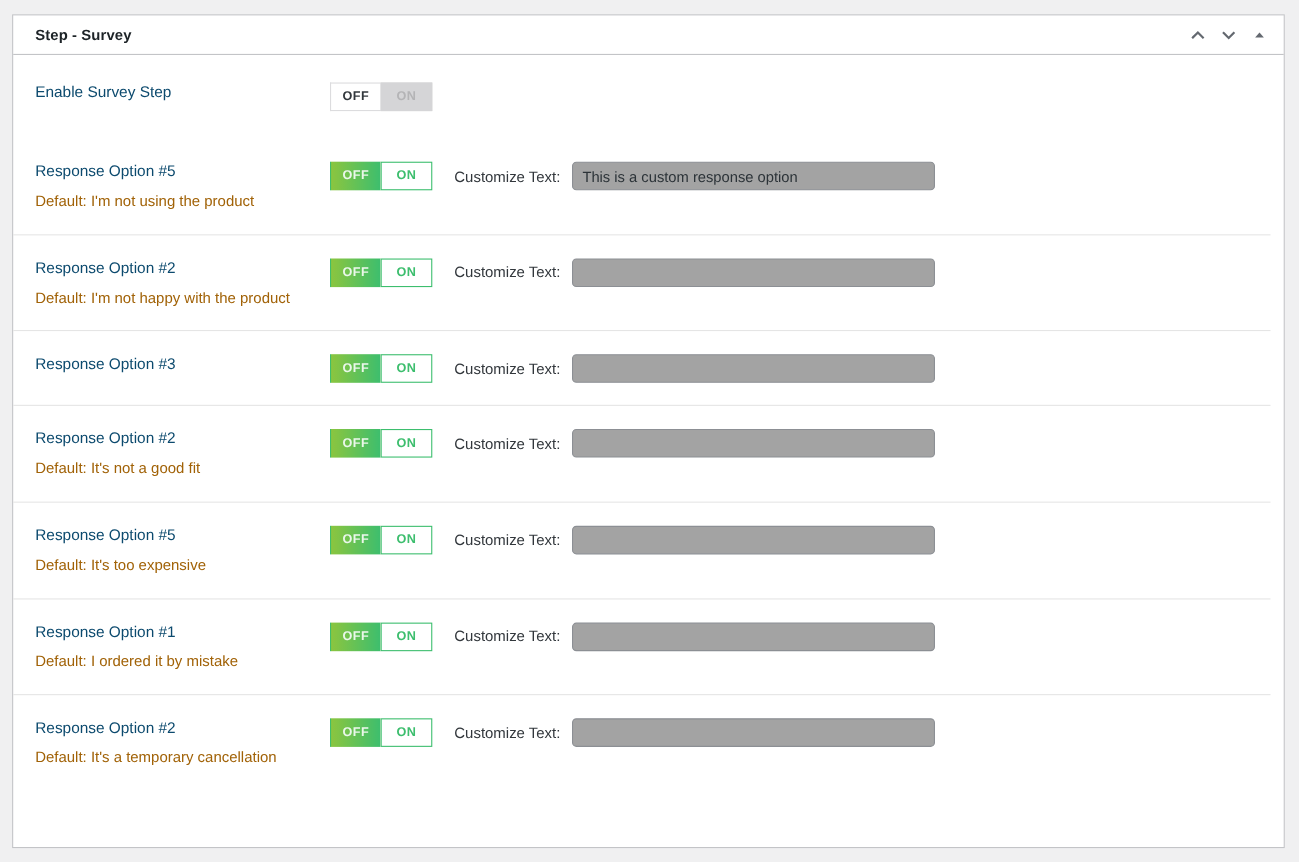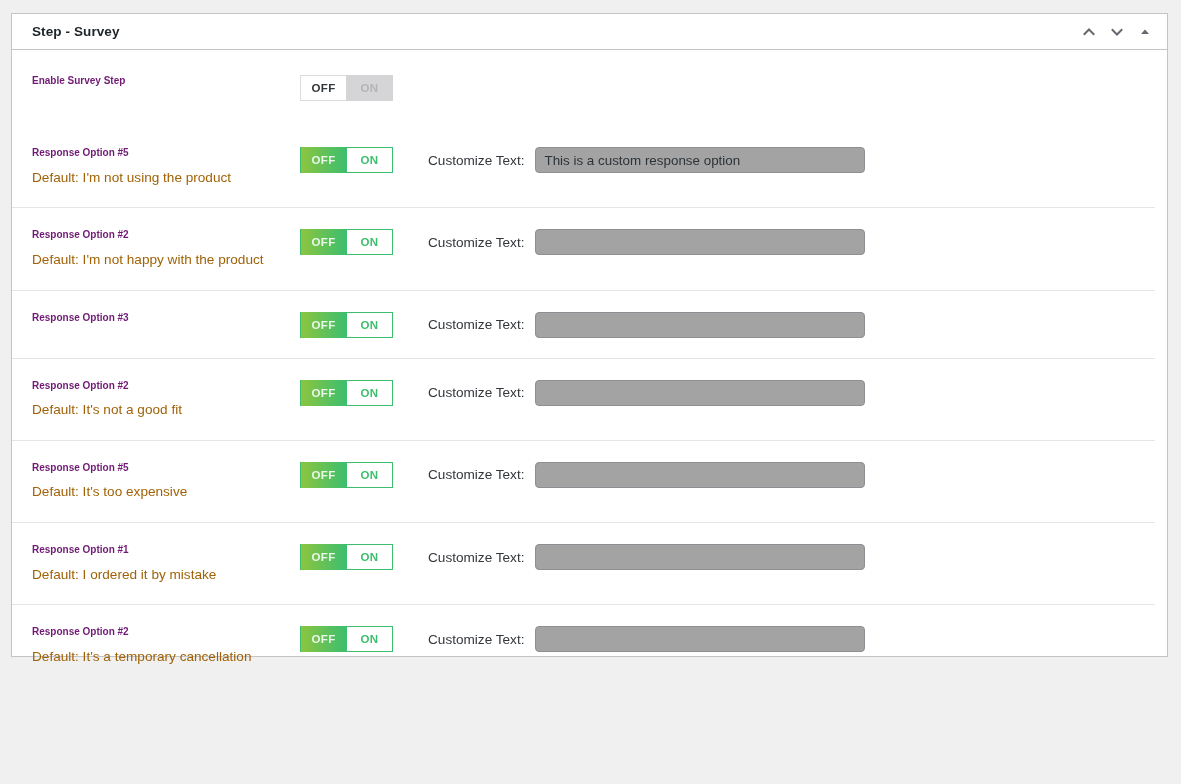--- a/index.html
+++ b/index.html
@@ -13,21 +13,21 @@
     font-family: "Liberation Sans", sans-serif;
     -webkit-font-smoothing: antialiased;
     overflow: hidden;
   }
 
   .panel {
     position: absolute;
     left: 11px;
     top: 13px;
     width: 1157px;
-    height: 644px;
+    height: 758px;
     background: #ffffff;
     border: 1px solid #c3c4c7;
     box-sizing: border-box;
     display: flex;
     flex-direction: column;
   }
 
   
   .panel-header {
     height: 36px;
@@ -91,23 +91,23 @@
     padding-bottom: 24px;
   }
 
   .label-col {
     width: 248px;
     min-width: 248px;
     padding-right: 12px;
     box-sizing: border-box;
   }
   .opt-title {
-    font-size: 10px;
-    font-weight: bold;
-    color: #701a75;
+    font-size: 14px;
+    font-weight: normal;
+    color: #0c4a6e;
     line-height: 1.35;
   }
   .opt-default {
     margin-top: 9px;
     font-size: 13.6px;
     color: #a16207;
     line-height: 1.38;
   }
 
   
@@ -155,21 +155,21 @@
   .toggle.gray .seg-on {
     background: #d5d5d7;
     color: #b4b4b6;
     border: 1px solid #d5d5d7;
   }
 
   
   .ct-wrap {
     display: flex;
     align-items: center;
-    margin-left: 35px;
+    margin-left: 20px;
     margin-top: 1px;
   }
   .ct-label {
     font-size: 13.6px;
     color: #32373c;
     margin-right: 11px;
     white-space: nowrap;
   }
   .ct-input {
     width: 330px;

